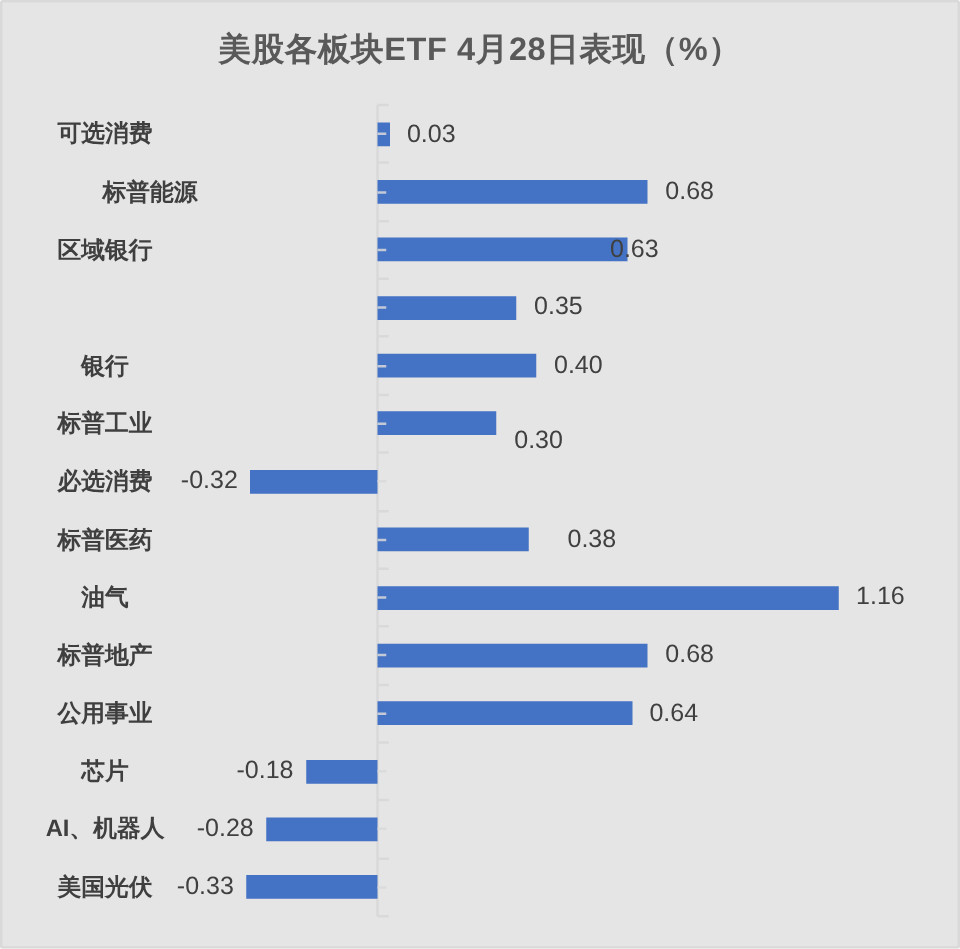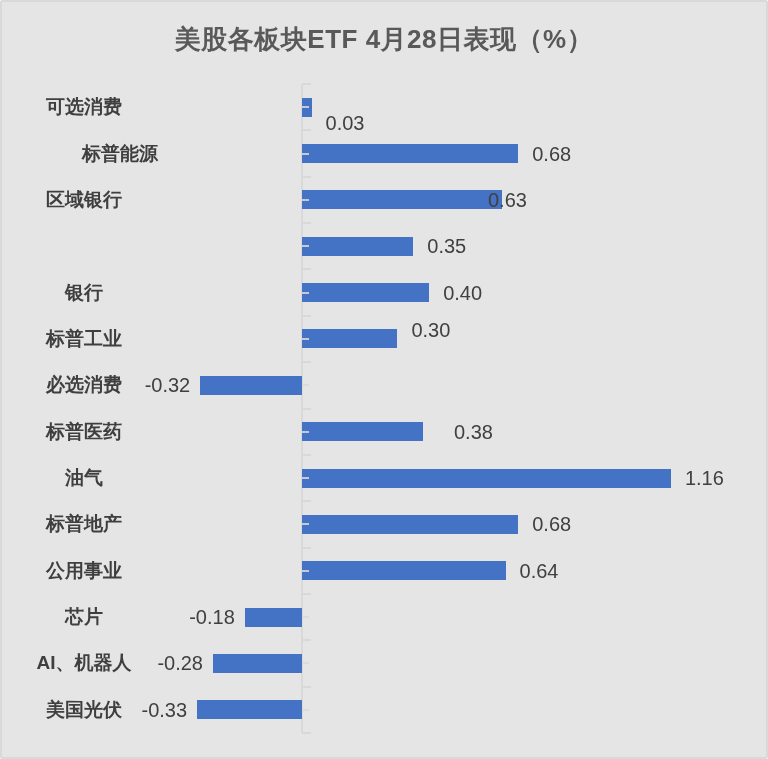--- a/index.html
+++ b/index.html
@@ -92,40 +92,40 @@
       <div class="tick" style="left: 300px; top: 451.857px; width: 9px; height: 2px;"></div>
       <div class="tick" style="left: 300px; top: 498.214px; width: 9px; height: 2px;"></div>
       <div class="tick" style="left: 300px; top: 544.571px; width: 9px; height: 2px;"></div>
       <div class="tick" style="left: 300px; top: 590.929px; width: 9px; height: 2px;"></div>
       <div class="tick" style="left: 300px; top: 637.286px; width: 9px; height: 2px;"></div>
       <div class="tick" style="left: 300px; top: 683.643px; width: 9px; height: 2px;"></div>
       <div class="tick" style="left: 300px; top: 730px; width: 9px; height: 2px;"></div>
       <div class="cat-label" style="top: 105.179px;">可选消费</div>
       <div class="bar" style="left: 300px; top: 95.6786px; width: 9.54px; height: 19px;"></div>
       <div class="tick mid" style="left: 300px; top: 104.179px; width: 7px; height: 2px;"></div>
-      <div class="val-label" style="top: 121px; left: 323.54px;">0.03</div>
+      <div class="val-label" style="top: 106px; left: 323.54px;">0.03</div>
       <div class="cat-label" style="top: 151.536px; text-align: right;">标普能源</div>
       <div class="bar" style="left: 300px; top: 142.036px; width: 216.24px; height: 19px;"></div>
       <div class="tick mid" style="left: 300px; top: 150.536px; width: 7px; height: 2px;"></div>
       <div class="val-label" style="top: 151.536px; left: 530.24px;">0.68</div>
       <div class="cat-label" style="top: 197.893px;">区域银行</div>
       <div class="bar" style="left: 300px; top: 188.393px; width: 200.34px; height: 19px;"></div>
       <div class="tick mid" style="left: 300px; top: 196.893px; width: 7px; height: 2px;"></div>
       <div class="val-label" style="top: 197.893px; left: 486px;">0.63</div>
       <div class="bar" style="left: 300px; top: 234.75px; width: 111.3px; height: 19px;"></div>
       <div class="tick mid" style="left: 300px; top: 243.25px; width: 7px; height: 2px;"></div>
       <div class="val-label" style="top: 244.25px; left: 425.3px;">0.35</div>
       <div class="cat-label" style="top: 290.607px;">银行</div>
       <div class="bar" style="left: 300px; top: 281.107px; width: 127.2px; height: 19px;"></div>
       <div class="tick mid" style="left: 300px; top: 289.607px; width: 7px; height: 2px;"></div>
       <div class="val-label" style="top: 290.607px; left: 441.2px;">0.40</div>
       <div class="cat-label" style="top: 336.964px;">标普工业</div>
       <div class="bar" style="left: 300px; top: 327.464px; width: 95.4px; height: 19px;"></div>
       <div class="tick mid" style="left: 300px; top: 335.964px; width: 7px; height: 2px;"></div>
-      <div class="val-label" style="top: 328px; left: 409.4px;">0.30</div>
+      <div class="val-label" style="top: 351px; left: 409.4px;">0.30</div>
       <div class="cat-label" style="top: 383.321px;">必选消费</div>
       <div class="bar" style="left: 198.24px; top: 373.821px; width: 101.76px; height: 19px;"></div>
       <div class="tick mid" style="left: 300px; top: 382.321px; width: 7px; height: 2px;"></div>
       <div class="val-label" style="top: 383.321px; right: 579.76px;">-0.32</div>
       <div class="cat-label" style="top: 429.679px;">标普医药</div>
       <div class="bar" style="left: 300px; top: 420.179px; width: 120.84px; height: 19px;"></div>
       <div class="tick mid" style="left: 300px; top: 428.679px; width: 7px; height: 2px;"></div>
       <div class="val-label" style="top: 429.679px; left: 452px;">0.38</div>
       <div class="cat-label" style="top: 476.036px;">油气</div>
       <div class="bar" style="left: 300px; top: 466.536px; width: 368.88px; height: 19px;"></div>

